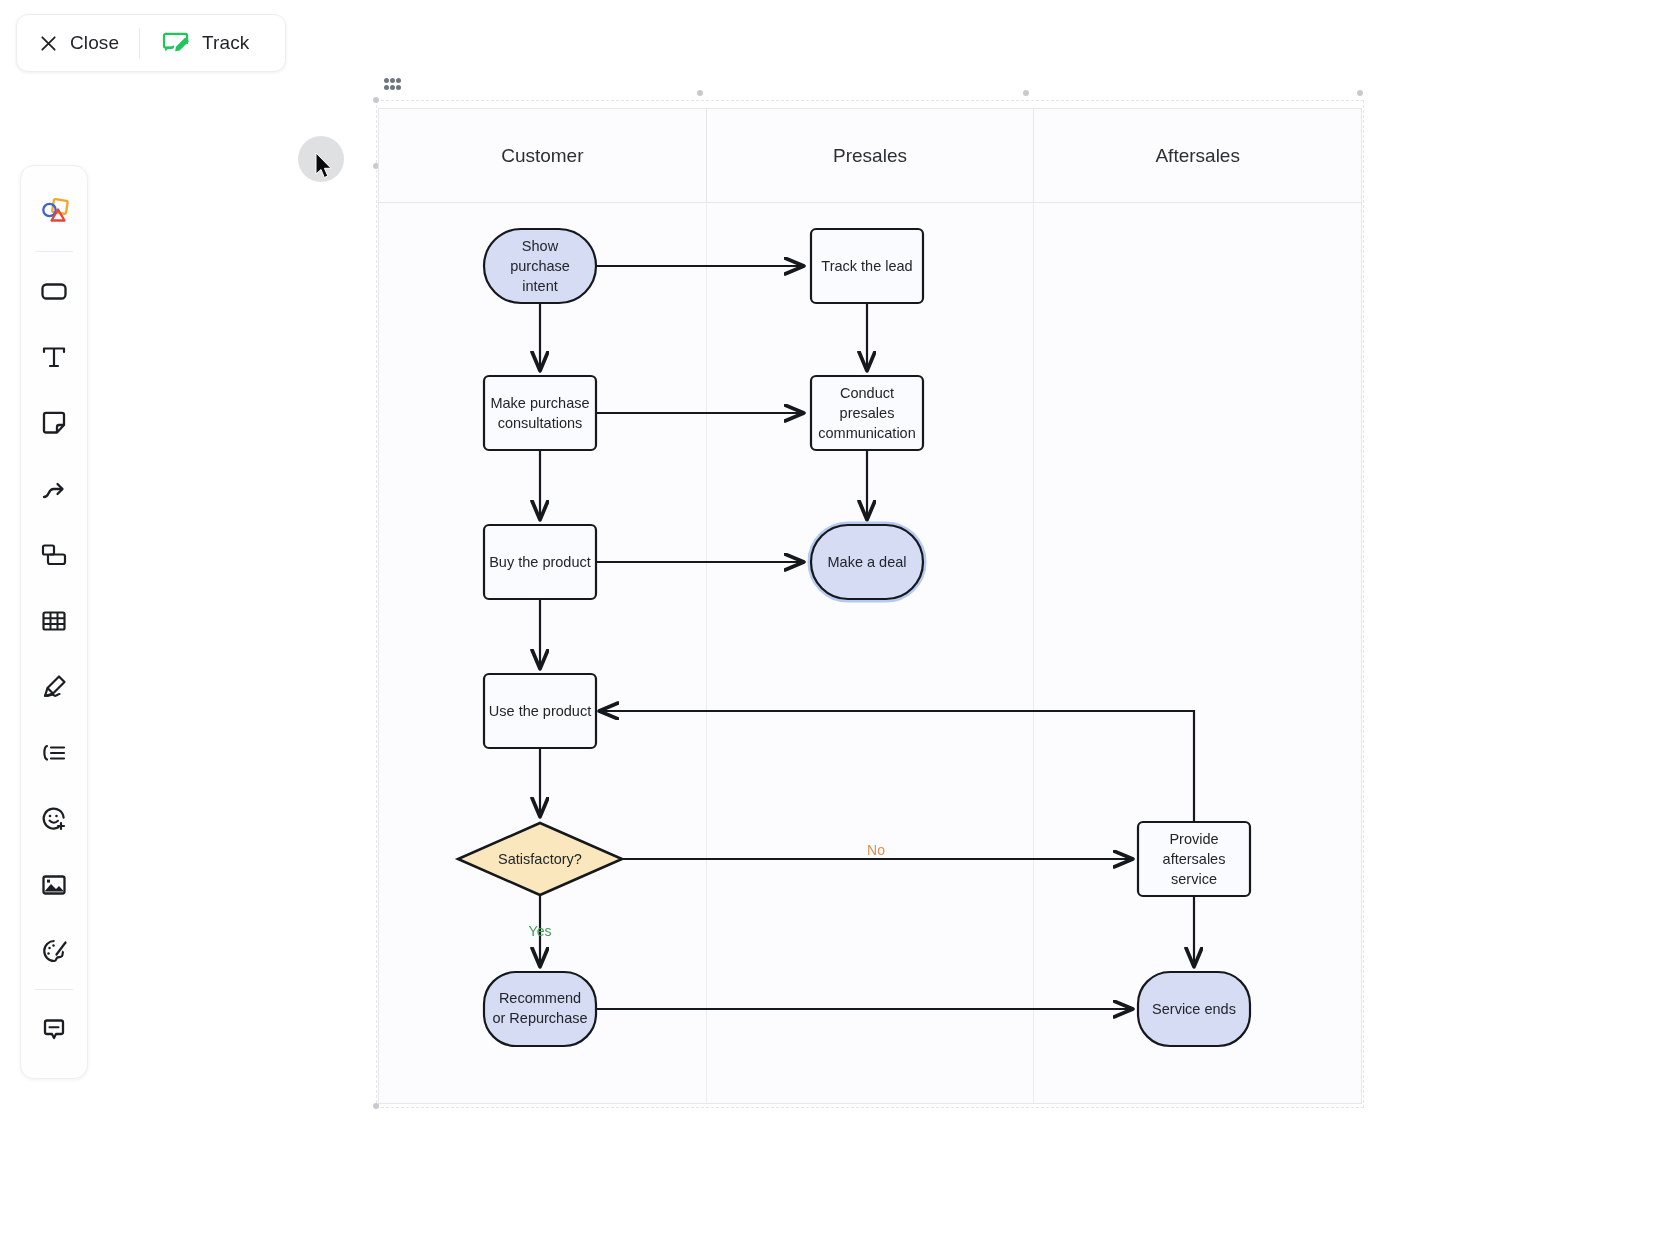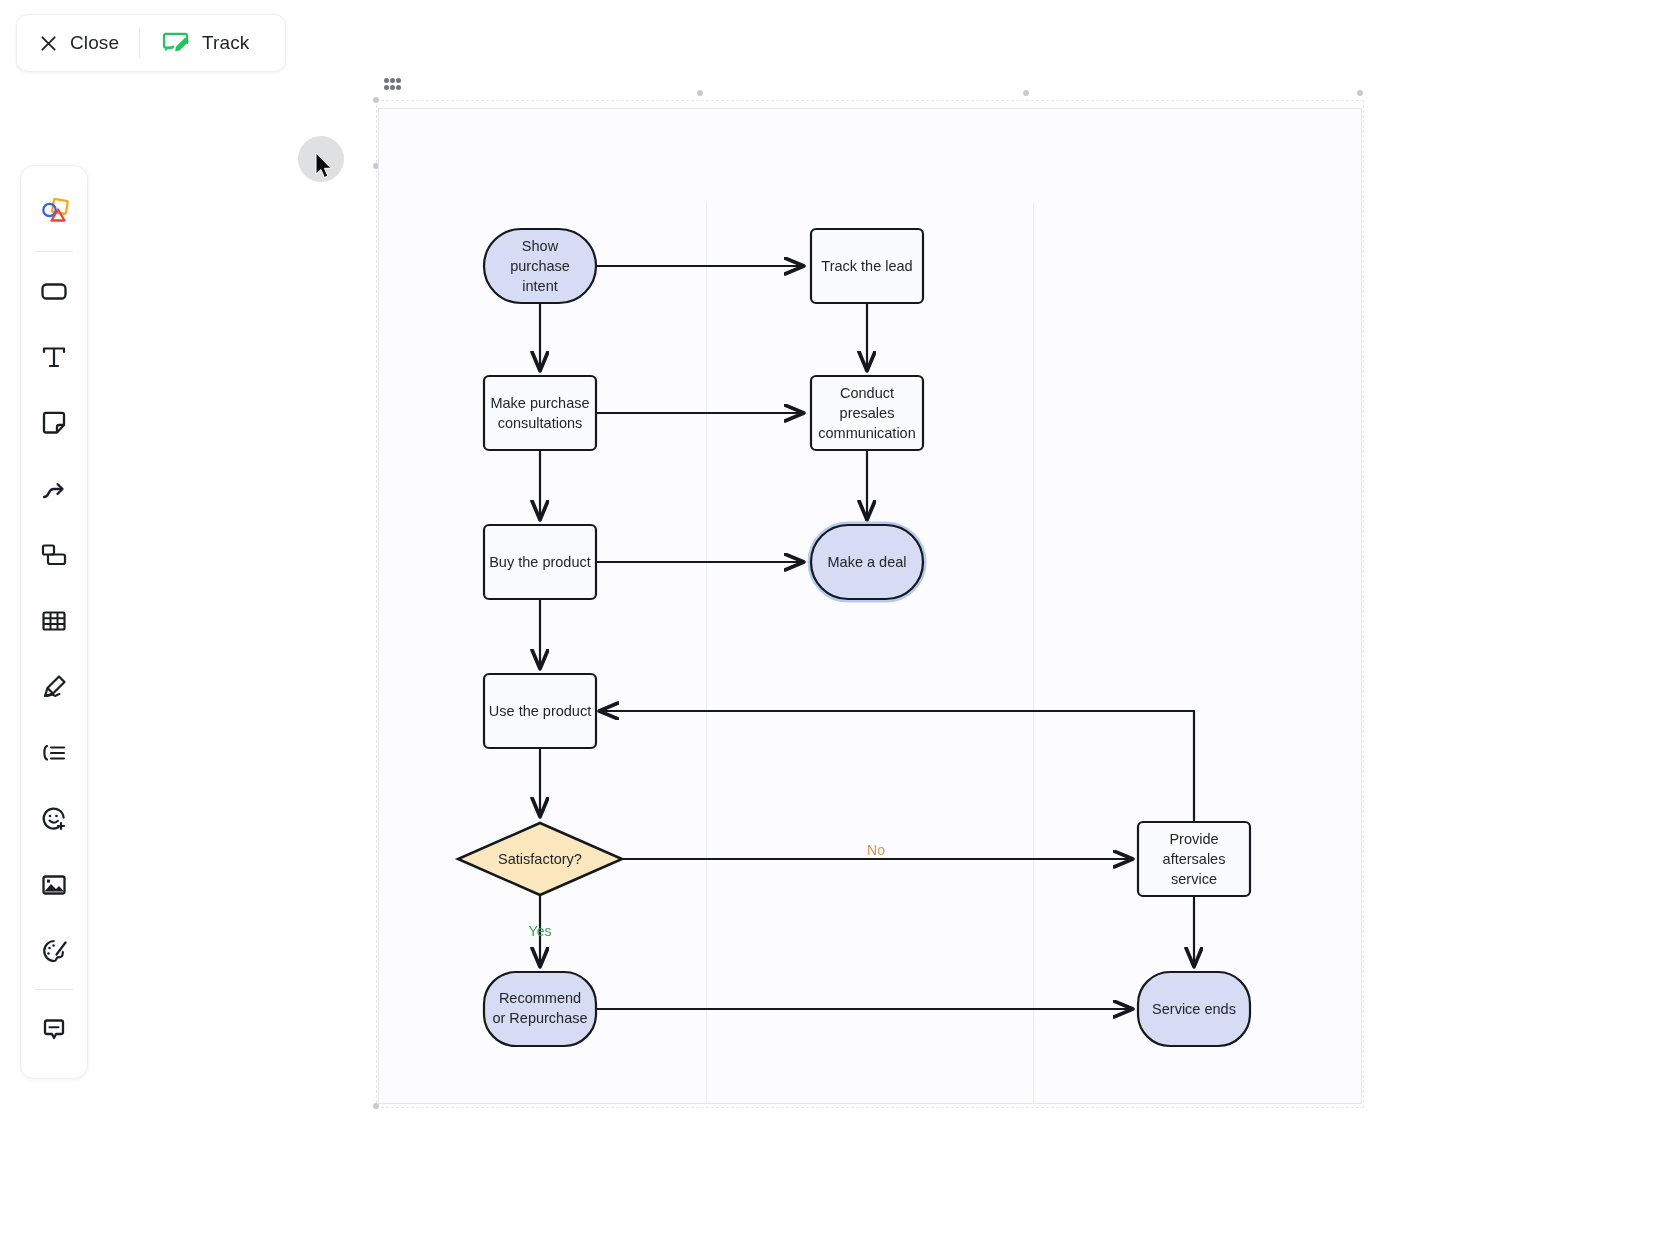--- a/index.html
+++ b/index.html
@@ -356,20 +356,25 @@
 
     <div class="sel-box"></div>
     <span class="sel-dot" style="left:17px;top:19px;"></span>
     <span class="sel-dot" style="left:341px;top:12px;"></span>
     <span class="sel-dot" style="left:667px;top:12px;"></span>
     <span class="sel-dot" style="left:1001px;top:12px;"></span>
     <span class="sel-dot" style="left:17px;top:85px;"></span>
     <span class="sel-dot" style="left:17px;top:1025px;"></span>
 
     <div class="lane-frame">
+      <div class="lane-header-row">
+        <div class="lane-head">Customer</div>
+        <div class="lane-head">Presales</div>
+        <div class="lane-head">Aftersales</div>
+      </div>
       <div class="lane-cols">
         <div class="lane-col"></div>
         <div class="lane-col"></div>
         <div class="lane-col"></div>
       </div>
     </div>
 
     <svg class="flow" viewBox="0 0 1010 1030">
       <defs>
         <marker id="ah" markerWidth="11" markerHeight="11" refX="8.6" refY="4" orient="auto">

